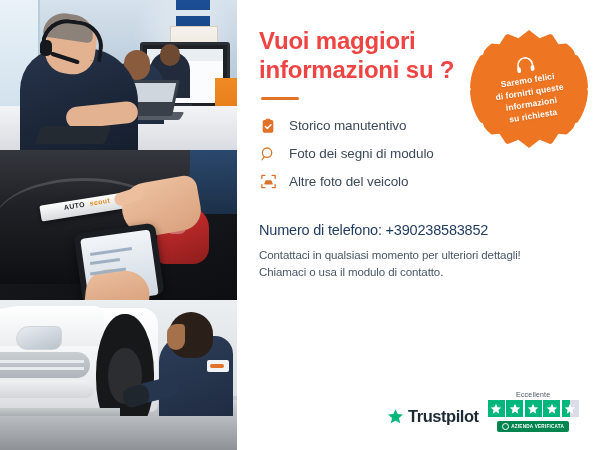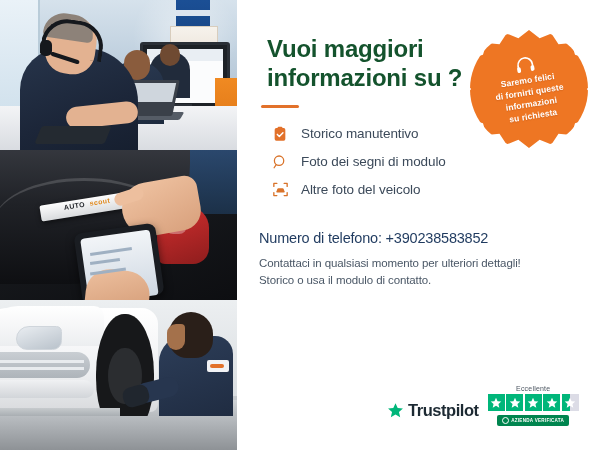--- a/index.html
+++ b/index.html
@@ -304,23 +304,23 @@
     flex: 1 1 auto;
     height: 450px;
     padding: 26px 22px 0 22px;
     box-sizing: border-box;
     background: #ffffff;
   }
   .headline {
     font-size: 24px;
     line-height: 1.22;
     font-weight: 700;
-    color: #14532d;
+    color: #ef4444;
     letter-spacing: -.2px;
-    margin: 8px;
+    margin: 0;
     max-width: 210px;
   }
   .rule {
     width: 38px;
     height: 3px;
     background: #e2712a;
     margin: 12px 0 12px 2px;
     border-radius: 2px;
   }
 
@@ -367,21 +367,21 @@
     font-weight: 700;
     line-height: 1.42;
     letter-spacing: .1px;
     white-space: pre-line;
     text-shadow: 0 1px 1px rgba(150,60,10,.25);
   }
 
   
   .features {
     list-style: none;
-    margin: 12px;
+    margin: 0;
     padding: 0;
   }
   .feature {
     display: flex;
     align-items: center;
     gap: 12px;
     height: 28px;
   }
   .feature .ficon {
     width: 18px;
@@ -412,21 +412,21 @@
     font-size: 11.5px;
     line-height: 1.55;
     color: #4a5766;
     letter-spacing: -.1px;
   }
 
   
   .trust {
     position: absolute;
     left: 150px;
-    bottom: 24px;
+    bottom: 18px;
     display: flex;
     align-items: flex-end;
     gap: 9px;
   }
   .tp-brand {
     display: flex;
     align-items: center;
     gap: 4px;
     padding-bottom: 6px;
   }
@@ -599,21 +599,21 @@
       </li>
 
 
     </ul>
 
     <div class="phone-line">
       <span>Numero di telefono: </span><span>+390238583852</span>
     </div>
     <div class="phone-sub">
       <div>Contattaci in qualsiasi momento per ulteriori dettagli!</div>
-      <div>Storico o usa il modulo di contatto.</div>
+      <div>Chiamaci o usa il modulo di contatto.</div>
     </div>
 
     <div class="trust">
       <div class="tp-brand">
         <svg viewBox="0 0 24 24">
           <path d="M12 1.6l3.1 6.9 7.4.7-5.6 5 1.7 7.3L12 17.6 5.4 21.5l1.7-7.3-5.6-5 7.4-.7z" fill="#00b67a"></path>
         </svg>
         <span class="tp-word">Trustpilot</span>
       </div>
 

